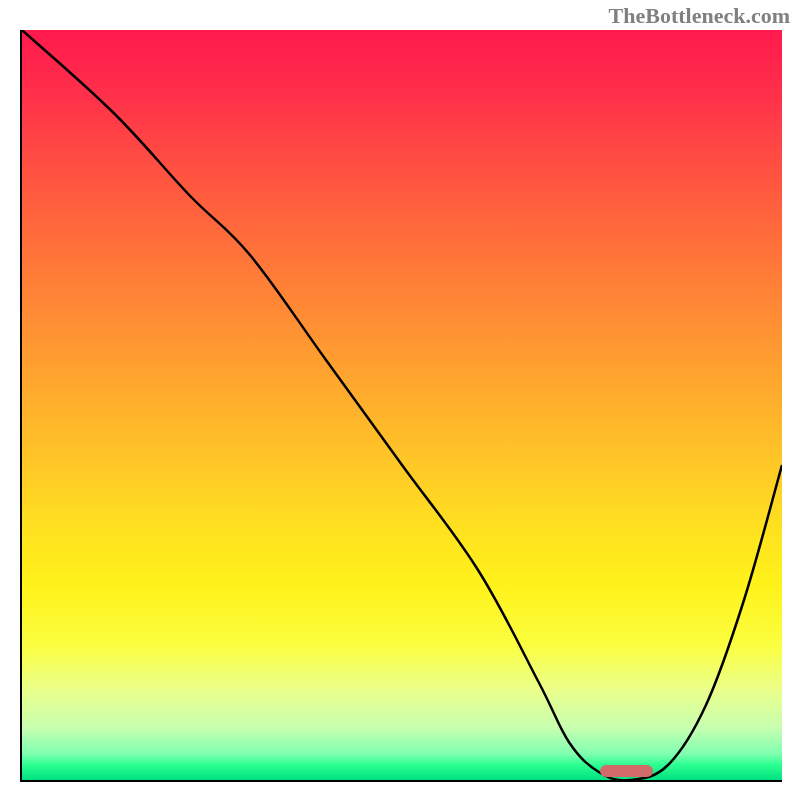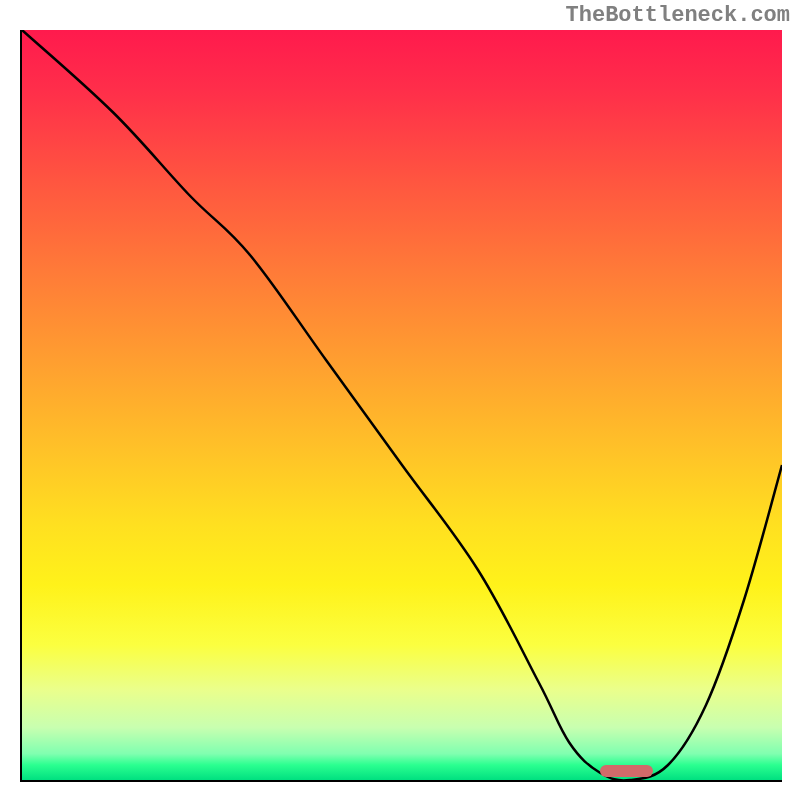--- a/index.html
+++ b/index.html
@@ -18,21 +18,21 @@
     width: 800px;
     height: 800px;
   }
   .watermark {
     position: absolute;
     top: 3px;
     right: 10px;
     font-size: 22px;
     font-weight: bold;
     color: #808080;
-    font-family: Liberation Mono, monospace;
+    font-family: Liberation Serif, serif;
     letter-spacing: 0px;
     text-align: right;
   }
   .plot-area {
     position: absolute;
     left: 20px;
     top: 30px;
     width: 760px;
     height: 750px;
     border-left: 2px solid #000;

